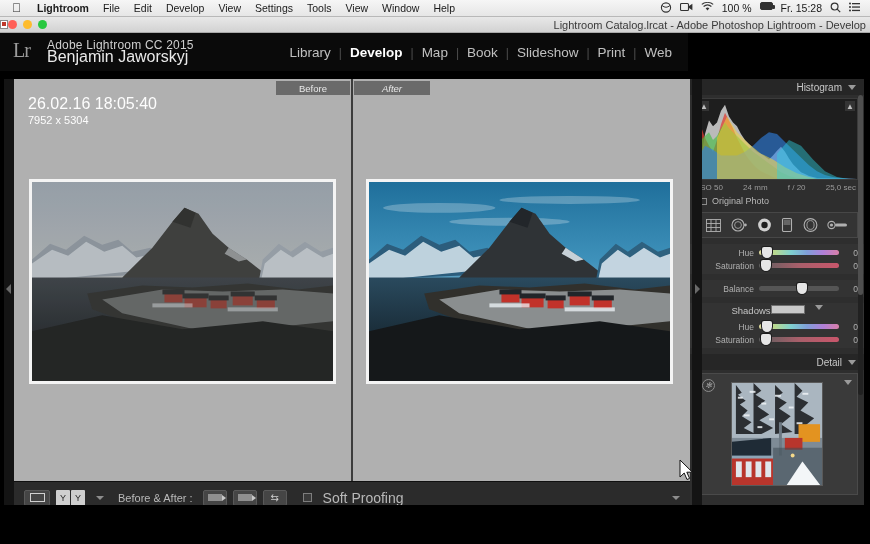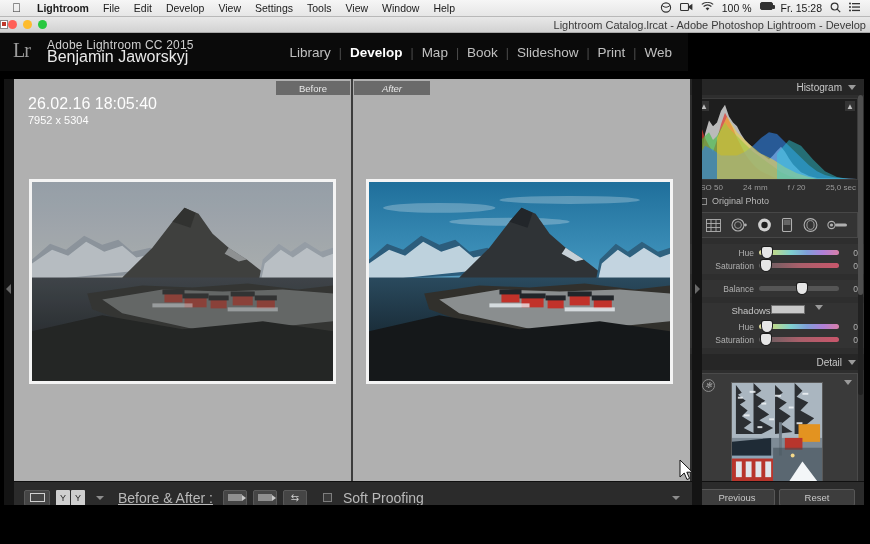--- a/index.html
+++ b/index.html
@@ -74,21 +74,21 @@
     border-top:1px solid #101010;display:flex;align-items:center;padding:0 10px;gap:6px;}
   .tb-btn{background:#454545;border:1px solid #595959;border-radius:2px;height:16px;
     display:flex;align-items:center;justify-content:center;color:#cfcfcf;font-size:8px;}
   .tb-view{width:26px;}
   .tb-view .inner{width:15px;height:9px;border:1.5px solid #d0d0d0;}
   .tb-yy{width:30px;display:flex;gap:1px;background:transparent;border:none;}
   .tb-yy i{width:14px;height:16px;background:#cfcfcf;color:#2b2b2b;font-style:normal;
     font-size:9px;display:flex;align-items:center;justify-content:center;border-radius:1px;}
   .tb-caret{width:0;height:0;border-left:4px solid transparent;border-right:4px solid transparent;
     border-top:4px solid #8d8d8d;margin:0 4px;}
-  .tb-label{color:#b9b9b9;font-size:14px;margin-left:4px;margin-right:4px;text-decoration:underline;}
+  .tb-label{color:#b9b9b9;font-size:11px;margin-left:4px;margin-right:4px;}
   .tb-copy{width:24px;}
   .tb-copy .bar{width:14px;height:7px;background:#8f8f8f;position:relative;}
   .tb-copy .bar:after{content:"";position:absolute;right:-4px;top:1px;
     border-left:4px solid #c8c8c8;border-top:3px solid transparent;border-bottom:3px solid transparent;}
   .tb-swap{width:24px;color:#cfcfcf;font-size:10px;}
   .tb-check{width:9px;height:9px;border:1px solid #7d7d7d;background:#3a3a3a;margin-left:10px;}
   .tb-sp{color:#b9b9b9;font-size:14px;margin-left:5px;}
   .tb-rightcaret{margin-left:auto;width:0;height:0;border-left:4px solid transparent;
     border-right:4px solid transparent;border-top:4px solid #8d8d8d;}
 
@@ -569,24 +569,20 @@
             <circle cx="62" cy="74" r="2" fill="#f4d98a"></circle>
           </svg>
         </div>
       </div>
 
       <div class="rscroll">
           <i></i>
         </div>
     </div>
 
-    <div class="botbtns">
-      <div class="mbtn">Previous</div>
-      <div class="mbtn">Reset</div>
-    </div>
 
     <div class="rcol">
       <i class="rcol-arrow"></i>
     </div>
   </div>
 
   <svg class="cursor" viewBox="0 0 16 22">
     <path d="M1 1 L1 18 L5.2 14 L8 20.5 L10.6 19.4 L7.8 13.2 L13.4 13.2 Z" fill="#ffffff" stroke="#111" stroke-width="1"></path>
   </svg>
 

